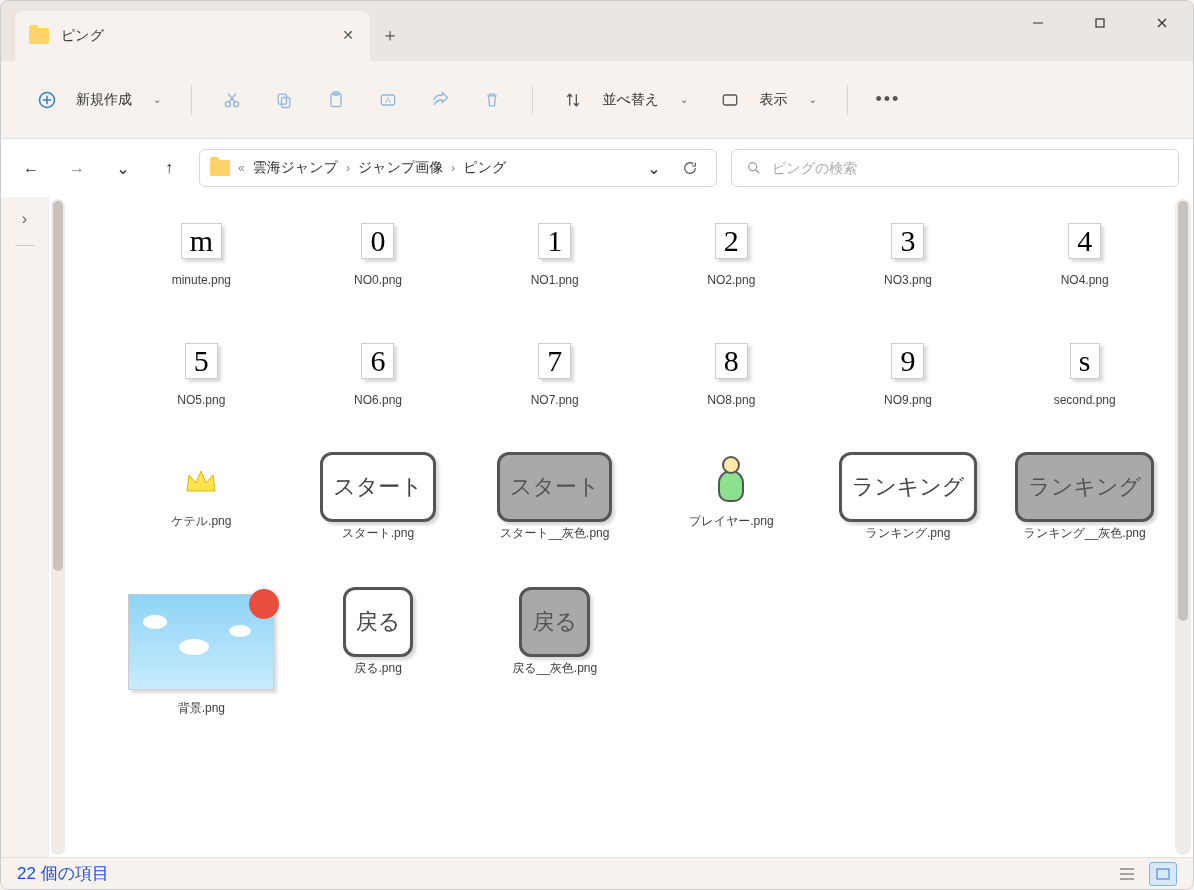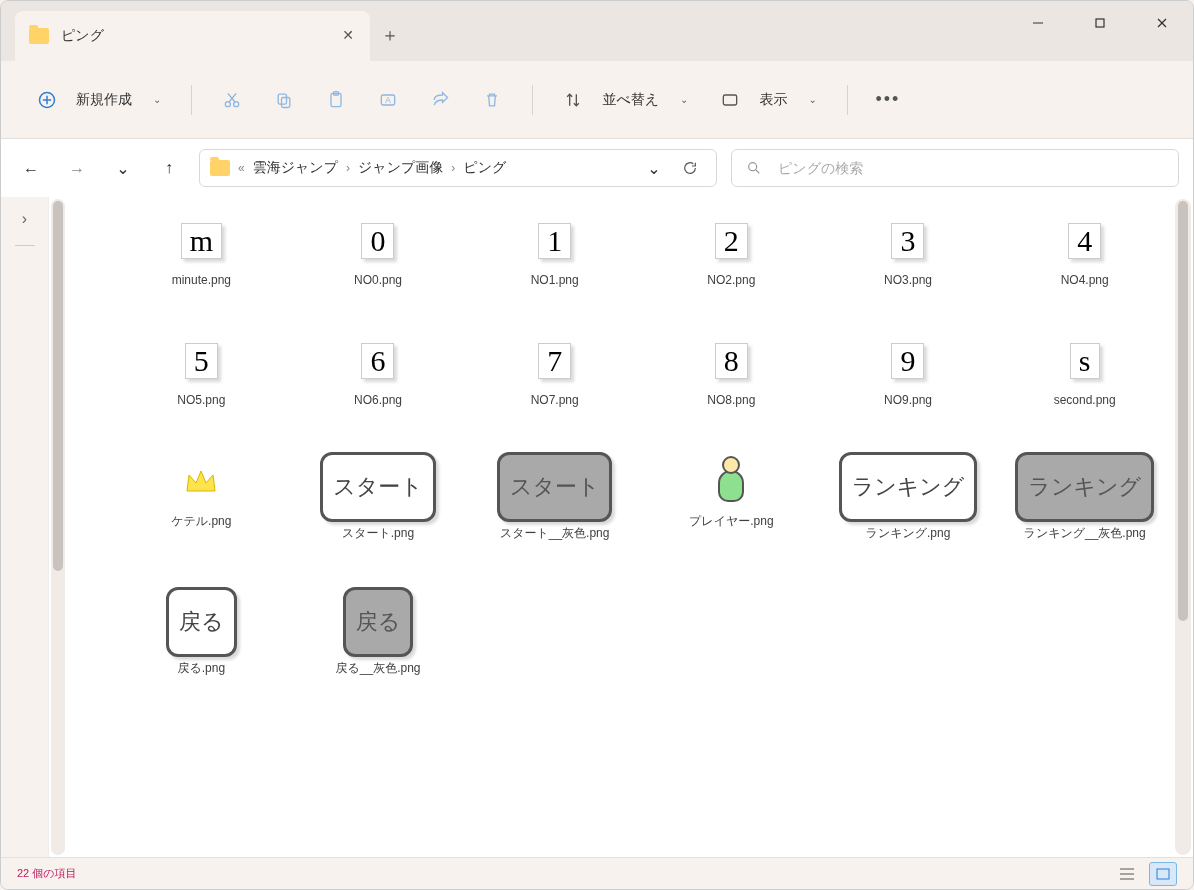--- a/index.html
+++ b/index.html
@@ -25,21 +25,21 @@
 .sep { width: 1px; height: 30px; background: #d8d3cf; margin: 0 10px; }
 
 .addressbar { height: 58px; background: #fff; display:flex; align-items:center; padding: 0 14px; gap: 14px; }
 .nav-btn { width: 32px; height: 32px; display:flex;align-items:center;justify-content:center; color:#888; cursor:pointer; border-radius:4px;}
 .nav-btn.enabled { color: #333; }
 .crumb-box { flex: 1; height: 38px; border: 1px solid #dcd7d3; border-radius: 6px; display:flex; align-items:center; padding: 0 10px; gap: 8px; background:#fff;}
 .crumb-box .folder-icon-sm { flex-shrink:0; }
 .crumb { font-size: 14px; color: #333; }
 .crumb-sep { color: #888; font-size: 12px; }
 .crumb-actions { margin-left:auto; display:flex; gap:4px;}
-.search-box { width: 448px; height: 38px; border: 1px solid #dcd7d3; border-radius: 6px; display:flex; align-items:center; padding: 0 14px; gap: 16px; background:#fff;}
+.search-box { width: 448px; height: 38px; border: 1px solid #dcd7d3; border-radius: 6px; display:flex; align-items:center; padding: 0 14px; gap: 10px; background:#fff;}
 .search-box input { border:none; outline:none; flex:1; font-size:14px; color:#333;}
 .search-box input::placeholder { color:#aaa; }
 
 .content { display:flex; height: calc(100% - 60px - 78px - 58px - 32px); background:#fff; }
 .sidebar-mini { width: 48px; background:#f7f2ee; border-right:1px solid #eee; display:flex; flex-direction:column; align-items:center; padding-top:4px; position:relative;}
 .sidebar-mini-top { height:36px; width:100%; display:flex; align-items:center; justify-content:center; color:#666;}
 .divider-line { width: 20px; height:1px; background:#ccc; margin: 8px 0;}
 
 .main-scroll { position:relative; flex:1; overflow:hidden; padding-left: 14px;}
 .scroll-left { position:absolute; left:2px; top:2px; width:14px; height:calc(100% - 4px); background:#f0ebe7; border-radius:7px;}
@@ -51,21 +51,21 @@
 .thumb-wide { width: 146px; height:60px; }
 .file-label { font-size: 12px; color:#404040; text-align:center; max-width:150px; word-break:break-all;}
 
 .btn-draw { border: 3px solid #555; border-radius: 12px; padding: 17px 10px; font-family: "Comic Sans MS", "Yu Gothic", sans-serif; font-size: 22px; }
 .btn-draw.white { background:#fff; color:#444;}
 .btn-draw.gray { background:#a9a9a9; color:#555;}
 
 .scroll-right { position:absolute; right:2px; top:2px; width:16px; height:calc(100% - 4px); background:#f0ebe7; border-radius:8px;}
 .scroll-right-thumb { position:absolute; right:3px; top:2px; width:10px; height:420px; background:#c8c3bf; border-radius:5px;}
 
-.statusbar { height: 32px; background:#f7f2ee; border-top:1px solid #e5e0dc; display:flex; align-items:center; padding: 0 16px; font-size:11px; color:#be185d; gap: 8px;}
+.statusbar { height: 32px; background:#f7f2ee; border-top:1px solid #e5e0dc; display:flex; align-items:center; padding: 0 16px; font-size:17px; color:#1d4ed8; gap: 8px;}
 .statusbar .spacer { flex:1; }
 .view-toggle { width:28px; height:24px; display:flex;align-items:center;justify-content:center; cursor:pointer; border-radius:3px;}
 .view-toggle.active { background:#d8e8f8; border:1px solid #7ab8e8;}
 
 .player { position:relative; width:36px; height:50px;}
 .player .head { width:18px; height:18px; background:#ffe9a8; border:2px solid #555; border-radius:50%; position:absolute; top:0; left:9px;}
 .player .body { width:26px; height:32px; background:#8de08d; border:2px solid #555; border-radius: 13px 13px 10px 10px; position:absolute; top:14px; left:5px;}
 .crown { width:34px; height:28px; position:relative;}
 .crown svg { width:100%; height:100%;}
 .cloud-ft { width:60px; height:22px; border: 2.5px solid #444; border-radius: 11px; background:#fff; position:relative;}
@@ -320,20 +320,31 @@
           </div>
           <div class="file-label">ランキング.png</div>
         </div>
         <div class="file-item">
           <div class="thumb thumb-wide">
             <div class="btn-draw gray" style="box-shadow: rgba(0, 0, 0, 0.15) 3px 3px 3px;">ランキング</div>
           </div>
           <div class="file-label">ランキング__灰色.png</div>
         </div>
         <div class="file-item">
+          <div class="thumb thumb-wide" style="height: 100px;">
+            <div class="sky">
+              <div class="sun"></div>
+              <div class="cl" style="width:24px;height:14px;top:20px;left:14px"></div>
+              <div class="cl" style="width:30px;height:16px;top:44px;left:50px"></div>
+              <div class="cl" style="width:22px;height:12px;top:30px;left:100px"></div>
+            </div>
+          </div>
+          <div class="file-label">背景.png</div>
+        </div>
+        <div class="file-item">
           <div class="thumb thumb-wide">
             <div class="btn-draw white" style="box-shadow: rgba(0, 0, 0, 0.15) 3px 3px 3px;">戻る</div>
           </div>
           <div class="file-label">戻る.png</div>
         </div>
         <div class="file-item">
           <div class="thumb thumb-wide">
             <div class="btn-draw gray" style="box-shadow: rgba(0, 0, 0, 0.15) 3px 3px 3px;">戻る</div>
           </div>
           <div class="file-label">戻る__灰色.png</div>

